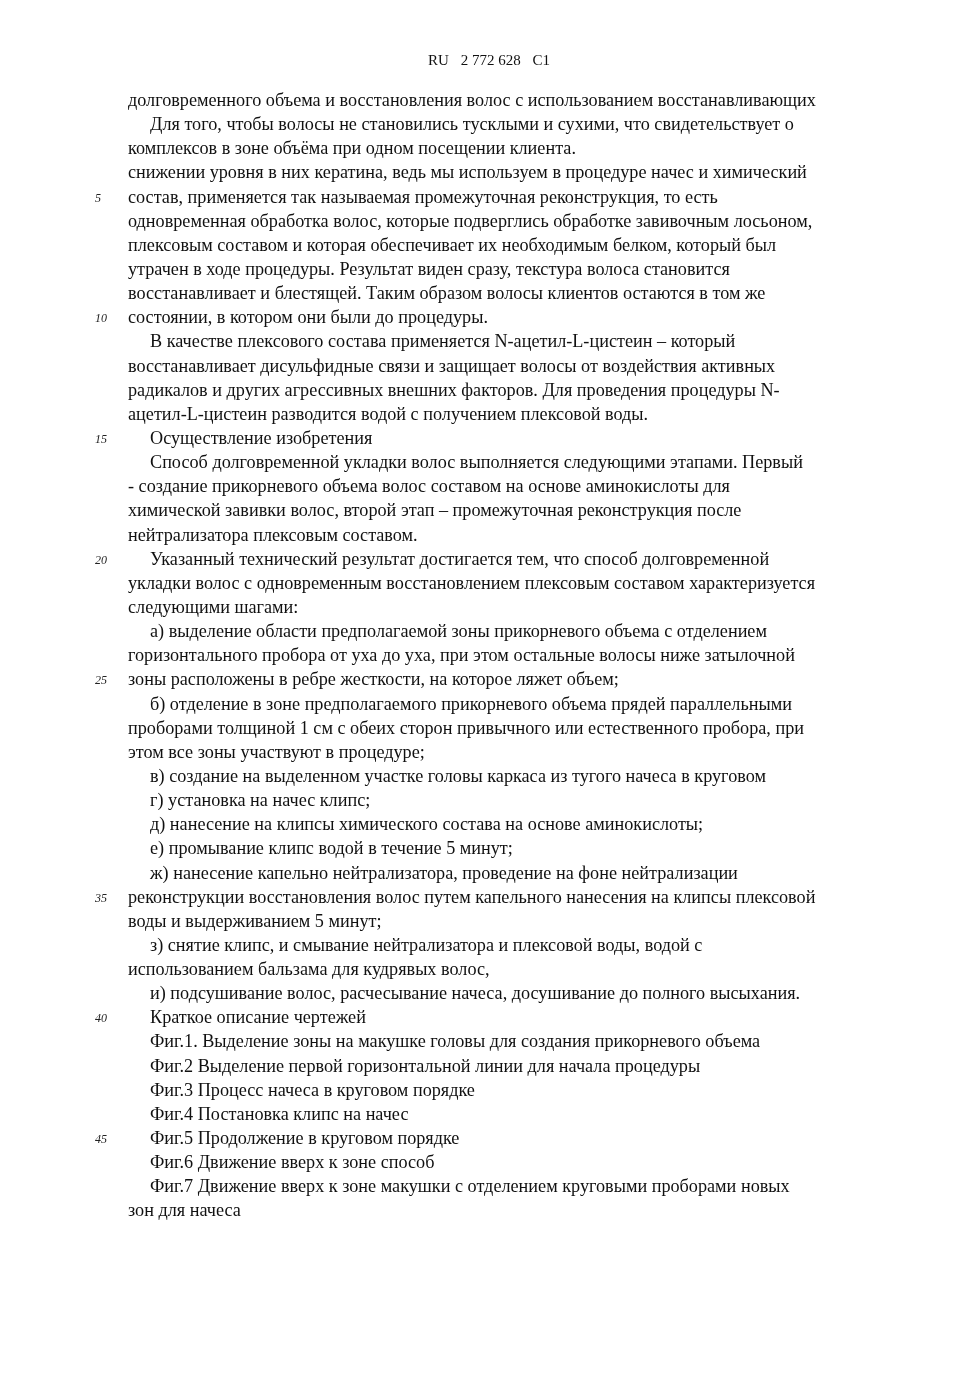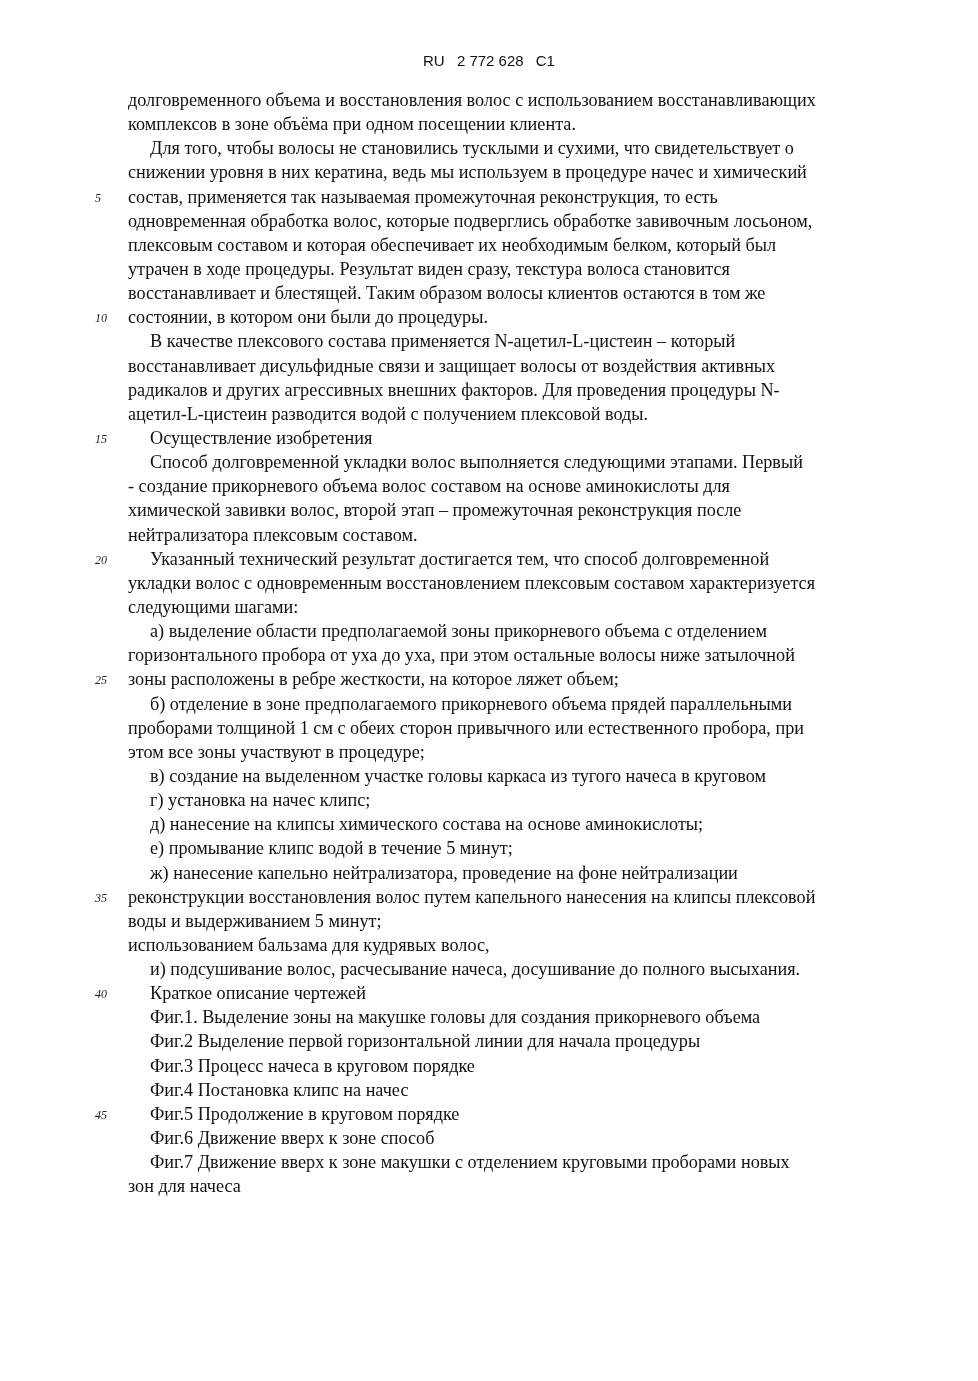--- a/index.html
+++ b/index.html
@@ -1,19 +1,19 @@
 <!DOCTYPE html>
 <html><head>
 <meta charset="utf-8">
 <style>
   html, body { margin: 0; padding: 0; background: #ffffff; }
   body { width: 978px; height: 1381px; position: relative; overflow: hidden; }
   .page { position: absolute; left: 0; top: 0; width: 978px; height: 1381px; background: #fff; }
   .header { position: absolute; top: 52px; left: 0; width: 978px; text-align: center;
-    font-family: Liberation Sans, sans-serif; font-size: 15px; color: #111; }
+    font-family: Liberation Serif, serif; font-size: 15px; color: #111; }
   .header span { margin: 0 4px; }
   .body-text { position: absolute; left: 128px; top: 88px; width: 760px;
     font-family: "Liberation Serif", "DejaVu Serif", serif; font-size: 18.2px; color: #111; }
   .line { height: 24.15px; line-height: 24.15px; white-space: nowrap; position: relative; }
   .line.indent { padding-left: 22px; }
   .lnum { position: absolute; left: -33px; top: 1px; font-style: italic; font-size: 12px; color: #222;
     font-family: "Liberation Serif", "DejaVu Serif", serif; }
   .footer { position: absolute; top: 1280px; left: 0; width: 978px; text-align: center;
     font-family: "Liberation Sans", "DejaVu Sans", sans-serif; font-size: 11px; color: #222; }
 </style>
@@ -22,22 +22,22 @@
 
 <div class="page">
   <div class="header">
     <span>RU</span>
     <span>2 772 628</span>
     <span>C1</span>
   </div>
 
   <div class="body-text" id="body-text">
       <div class="line"><span>долговременного объема и восстановления волос с использованием восстанавливающих</span></div>
+      <div class="line indent"><span>Для того, чтобы волосы не становились тусклыми и сухими, что свидетельствует о</span></div>
       <div class="line"><span>комплексов в зоне объёма при одном посещении клиента.</span></div>
-      <div class="line indent"><span>Для того, чтобы волосы не становились тусклыми и сухими, что свидетельствует о</span></div>
       <div class="line"><span>снижении уровня в них кератина, ведь мы используем в процедуре начес и химический</span></div>
       <div class="line"><span class="lnum">5</span><span>состав, применяется так называемая промежуточная реконструкция, то есть</span></div>
       <div class="line"><span>одновременная обработка волос, которые подверглись обработке завивочным лосьоном,</span></div>
       <div class="line"><span>плексовым составом и которая обеспечивает их необходимым белком, который был</span></div>
       <div class="line"><span>утрачен в ходе процедуры. Результат виден сразу, текстура волоса становится</span></div>
       <div class="line"><span>восстанавливает и блестящей. Таким образом волосы клиентов остаются в том же</span></div>
       <div class="line"><span class="lnum">10</span><span>состоянии, в котором они были до процедуры.</span></div>
       <div class="line indent"><span>В качестве плексового состава применяется N-ацетил-L-цистеин – который</span></div>
       <div class="line"><span>восстанавливает дисульфидные связи и защищает волосы от воздействия активных</span></div>
       <div class="line"><span>радикалов и других агрессивных внешних факторов. Для проведения процедуры N-</span></div>
@@ -56,20 +56,21 @@
       <div class="line indent"><span>б) отделение в зоне предполагаемого прикорневого объема прядей параллельными</span></div>
       <div class="line"><span>проборами толщиной 1 см с обеих сторон привычного или естественного пробора, при</span></div>
       <div class="line"><span>этом все зоны участвуют в процедуре;</span></div>
       <div class="line indent"><span>в) создание на выделенном участке головы каркаса из тугого начеса в круговом</span></div>
       <div class="line indent"><span>г) установка на начес клипс;</span></div>
       <div class="line indent"><span>д) нанесение на клипсы химического состава на основе аминокислоты;</span></div>
       <div class="line indent"><span>е) промывание клипс водой в течение 5 минут;</span></div>
       <div class="line indent"><span>ж) нанесение капельно нейтрализатора, проведение на фоне нейтрализации</span></div>
       <div class="line"><span class="lnum">35</span><span>реконструкции восстановления волос путем капельного нанесения на клипсы плексовой</span></div>
       <div class="line"><span>воды и выдерживанием 5 минут;</span></div>
+      <div class="line indent"><span>з) снятие клипс, и смывание нейтрализатора и плексовой воды, водой с</span></div>
       <div class="line"><span>использованием бальзама для кудрявых волос,</span></div>
       <div class="line indent"><span>и) подсушивание волос, расчесывание начеса, досушивание до полного высыхания.</span></div>
       <div class="line indent"><span class="lnum">40</span><span>Краткое описание чертежей</span></div>
       <div class="line indent"><span>Фиг.1. Выделение зоны на макушке головы для создания прикорневого объема</span></div>
       <div class="line indent"><span>Фиг.2 Выделение первой горизонтальной линии для начала процедуры</span></div>
       <div class="line indent"><span>Фиг.3 Процесс начеса в круговом порядке</span></div>
       <div class="line indent"><span>Фиг.4 Постановка клипс на начес</span></div>
       <div class="line indent"><span class="lnum">45</span><span>Фиг.5 Продолжение в круговом порядке</span></div>
       <div class="line indent"><span>Фиг.6 Движение вверх к зоне способ</span></div>
       <div class="line indent"><span>Фиг.7 Движение вверх к зоне макушки с отделением круговыми проборами новых</span></div>

